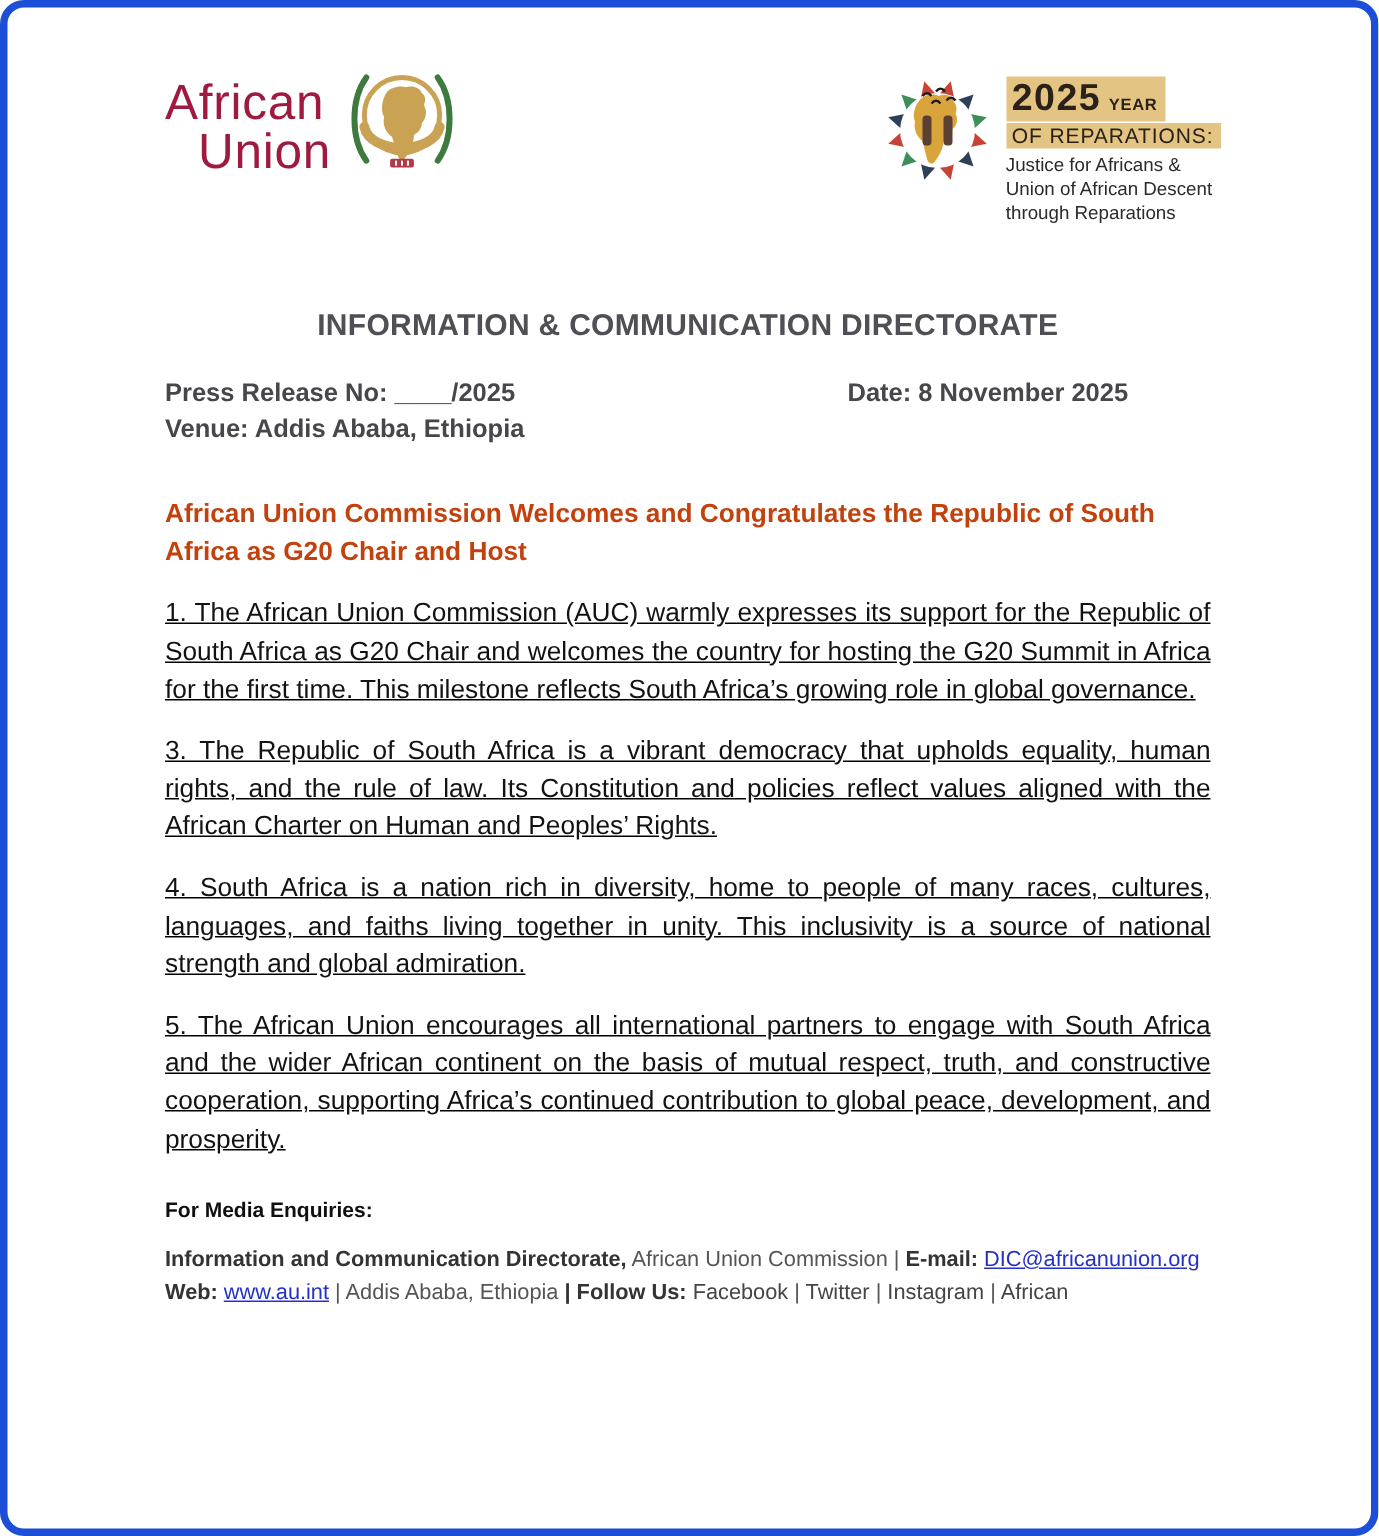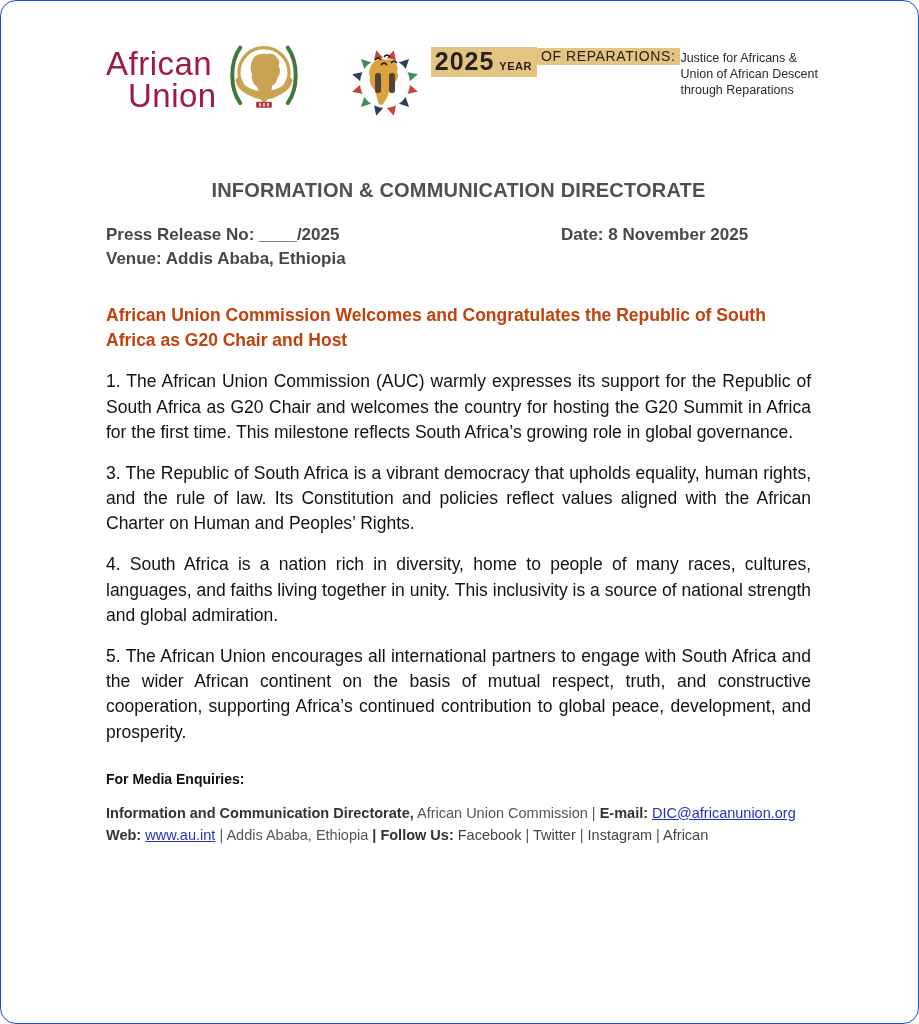--- a/index.html
+++ b/index.html
@@ -12,47 +12,47 @@
     --meta-gray:#46464B;
     --body-text:#121212;
     --footer-gray:#555555;
     --footer-dark:#333333;
   }
   *{margin:0;padding:0;box-sizing:border-box;}
   html,body{background:#ffffff;}
   body{width:919px;height:1024px;font-family:"Liberation Sans",sans-serif;}
   .page{
     width:919px;height:1024px;background:#fff;
-    border:1px solid #1d4ed8;border-radius:16px;
+    border:5px solid #1d4ed8;border-radius:16px;
     overflow:hidden;position:relative;
   }
   .content{padding:0 107px 0 105px;}
 
   
   .header{display:flex;justify-content:space-between;align-items:flex-start;padding:40px 100px 0 105px;}
   .au-logo{display:flex;align-items:center;gap:6px;}
   .au-logo-text{color:var(--au-maroon);font-size:33px;line-height:0.98;font-weight:400;letter-spacing:0.5px;}
   .au-logo-text .l2{padding-left:22px;}
   .rep-logo{display:flex;align-items:flex-start;gap:10px;margin-top:6px;}
-  .rep-text{display:flex;flex-direction:row;align-items:flex-start;}
+  .rep-text{display:flex;flex-direction:column;align-items:flex-start;}
   .rep-year-row{background:var(--highlight-tan);padding:0 5px 1px 4px;display:flex;align-items:baseline;gap:5px;}
   .rep-year{font-size:25px;font-weight:bold;color:#2B2118;letter-spacing:1px;}
   .rep-year-suffix{font-size:11px;font-weight:bold;color:#2B2118;letter-spacing:0.5px;}
   .rep-line2{background:var(--highlight-tan);padding:0 5px 1px 4px;font-size:14px;font-weight:normal;color:#2B2118;letter-spacing:0.6px;margin-top:1px;}
   .rep-tagline{font-size:12.5px;font-weight:normal;color:#2A2A2A;line-height:1.28;margin-top:3px;}
 
   
   .doc-title{margin-top:56px;text-align:center;font-size:20px;font-weight:bold;color:var(--title-gray);letter-spacing:0.2px;}
   .meta{margin-top:21px;font-size:17px;font-weight:bold;color:var(--meta-gray);line-height:1.4;}
   .meta-row{display:flex;}
   .meta-left{width:455px;flex:0 0 auto;}
   .headline{margin-top:32px;font-size:17.5px;font-weight:bold;color:#c2410c;line-height:1.45;}
 
   
-  .body-paras{margin-top:6px;}
+  .body-paras{margin-top:6px;text-decoration:underline;}
   .body-paras p{
     font-size:17.5px;color:var(--body-text);line-height:1.44;
     text-align:justify;margin-top:16px;
   }
 
   
   .media-heading{margin-top:26px;font-size:14px;font-weight:bold;color:#101010;}
   .footer-para{margin-top:15px;font-size:14.5px;line-height:1.55;color:var(--footer-gray);text-align:justify;}
   .footer-para .b{font-weight:bold;color:var(--footer-dark);}
   .footer-para a{cursor:pointer;}

